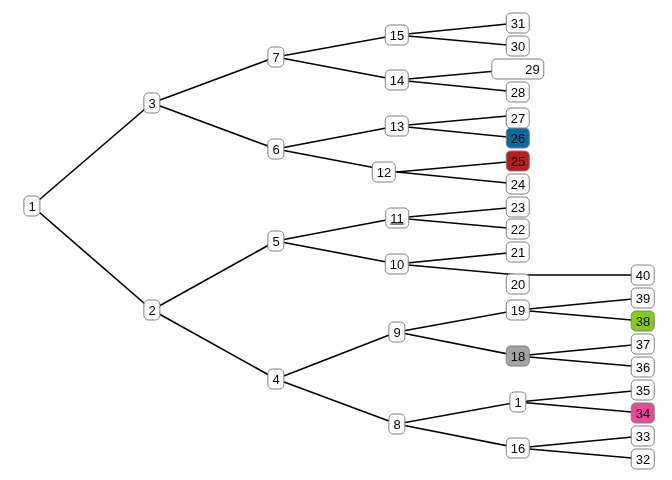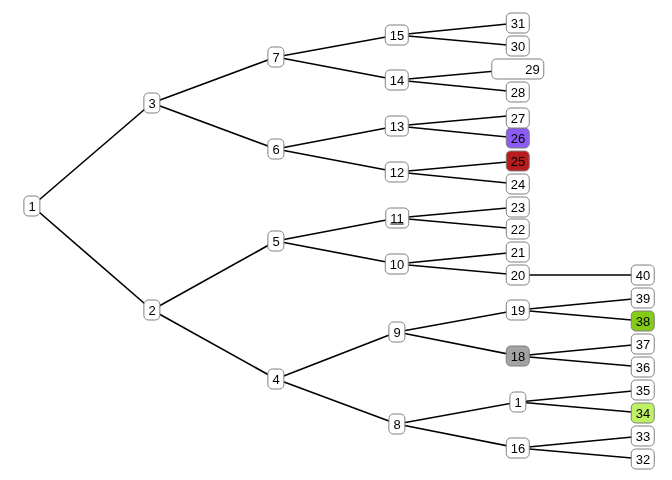--- a/index.html
+++ b/index.html
@@ -88,42 +88,42 @@
     <div class="tree-node" style="left: 152px; top: 310px; background: rgb(255, 255, 255); border-color: rgb(127, 127, 127); color: rgb(0, 0, 0);">2</div>
     <div class="tree-node" style="left: 152px; top: 103px; background: rgb(255, 255, 255); border-color: rgb(127, 127, 127); color: rgb(0, 0, 0);">3</div>
     <div class="tree-node" style="left: 276px; top: 379px; background: rgb(255, 255, 255); border-color: rgb(127, 127, 127); color: rgb(0, 0, 0);">4</div>
     <div class="tree-node" style="left: 276px; top: 241px; background: rgb(255, 255, 255); border-color: rgb(127, 127, 127); color: rgb(0, 0, 0);">5</div>
     <div class="tree-node" style="left: 276px; top: 149px; background: rgb(255, 255, 255); border-color: rgb(127, 127, 127); color: rgb(0, 0, 0);">6</div>
     <div class="tree-node" style="left: 276px; top: 57px; background: rgb(255, 255, 255); border-color: rgb(127, 127, 127); color: rgb(0, 0, 0);">7</div>
     <div class="tree-node" style="left: 397px; top: 424px; background: rgb(255, 255, 255); border-color: rgb(127, 127, 127); color: rgb(0, 0, 0);">8</div>
     <div class="tree-node" style="left: 397px; top: 332px; background: rgb(255, 255, 255); border-color: rgb(127, 127, 127); color: rgb(0, 0, 0);">9</div>
     <div class="tree-node" style="left: 397px; top: 264px; background: rgb(255, 255, 255); border-color: rgb(127, 127, 127); color: rgb(0, 0, 0);">10</div>
     <div class="tree-node" style="left: 397px; top: 218px; background: rgb(255, 255, 255); border-color: rgb(127, 127, 127); color: rgb(0, 0, 0); text-decoration: underline;">11</div>
-    <div class="tree-node" style="left: 397px; top: 172px; background: rgb(255, 255, 255); border-color: rgb(127, 127, 127); color: rgb(0, 0, 0);">12</div>
+    <div class="tree-node" style="left: 384px; top: 172px; background: rgb(255, 255, 255); border-color: rgb(127, 127, 127); color: rgb(0, 0, 0);">12</div>
     <div class="tree-node" style="left: 397px; top: 126px; background: rgb(255, 255, 255); border-color: rgb(127, 127, 127); color: rgb(0, 0, 0);">13</div>
     <div class="tree-node" style="left: 397px; top: 80px; background: rgb(255, 255, 255); border-color: rgb(127, 127, 127); color: rgb(0, 0, 0);">14</div>
     <div class="tree-node" style="left: 397px; top: 35px; background: rgb(255, 255, 255); border-color: rgb(127, 127, 127); color: rgb(0, 0, 0);">15</div>
     <div class="tree-node" style="left: 518px; top: 448px; background: rgb(255, 255, 255); border-color: rgb(127, 127, 127); color: rgb(0, 0, 0);">16</div>
     <div class="tree-node" style="left: 518px; top: 402px; background: rgb(255, 255, 255); border-color: rgb(127, 127, 127); color: rgb(0, 0, 0);">1</div>
     <div class="tree-node" style="left: 518px; top: 356px; background: #a3a3a3; border-color: rgb(127, 127, 127); color: rgb(0, 0, 0);">18</div>
     <div class="tree-node" style="left: 518px; top: 310px; background: rgb(255, 255, 255); border-color: rgb(127, 127, 127); color: rgb(0, 0, 0);">19</div>
-    <div class="tree-node" style="left: 518px; top: 275px; background: rgb(255, 255, 255); border-color: rgb(127, 127, 127); color: rgb(0, 0, 0);">20</div>
+    <div class="tree-node" style="left: 518px; top: 284px; background: rgb(255, 255, 255); border-color: rgb(127, 127, 127); color: rgb(0, 0, 0);">20</div>
     <div class="tree-node" style="left: 518px; top: 252px; background: rgb(255, 255, 255); border-color: rgb(127, 127, 127); color: rgb(0, 0, 0);">21</div>
     <div class="tree-node" style="left: 518px; top: 229px; background: rgb(255, 255, 255); border-color: rgb(127, 127, 127); color: rgb(0, 0, 0);">22</div>
     <div class="tree-node" style="left: 518px; top: 207px; background: rgb(255, 255, 255); border-color: rgb(127, 127, 127); color: rgb(0, 0, 0);">23</div>
     <div class="tree-node" style="left: 518px; top: 184px; background: rgb(255, 255, 255); border-color: rgb(127, 127, 127); color: rgb(0, 0, 0);">24</div>
     <div class="tree-node" style="left: 518px; top: 161px; background: #b91c1c; border-color: rgb(127, 127, 127); color: rgb(0, 0, 0);">25</div>
-    <div class="tree-node" style="left: 518px; top: 138px; background: #8b5cf6; border-color: rgb(127, 127, 127); color: rgb(0, 0, 0);">26</div>
+    <div class="tree-node" style="left: 518px; top: 138px; background: #0369a1; border-color: rgb(127, 127, 127); color: rgb(0, 0, 0);">26</div>
     <div class="tree-node" style="left: 518px; top: 118px; background: rgb(255, 255, 255); border-color: rgb(127, 127, 127); color: rgb(0, 0, 0); text-align: right;">27</div>
     <div class="tree-node" style="left: 518px; top: 92px; background: rgb(255, 255, 255); border-color: rgb(127, 127, 127); color: rgb(0, 0, 0);">28</div>
     <div class="tree-node" style="left: 518px; top: 69px; background: rgb(255, 255, 255); border-color: rgb(127, 127, 127); color: rgb(0, 0, 0); padding-left: 33px;">29</div>
     <div class="tree-node" style="left: 518px; top: 46px; background: rgb(255, 255, 255); border-color: rgb(127, 127, 127); color: rgb(0, 0, 0);">30</div>
     <div class="tree-node" style="left: 518px; top: 23px; background: rgb(255, 255, 255); border-color: rgb(127, 127, 127); color: rgb(0, 0, 0);">31</div>
     <div class="tree-node" style="left: 643px; top: 459px; background: rgb(255, 255, 255); border-color: rgb(127, 127, 127); color: rgb(0, 0, 0);">32</div>
     <div class="tree-node" style="left: 643px; top: 436px; background: rgb(255, 255, 255); border-color: rgb(127, 127, 127); color: rgb(0, 0, 0);">33</div>
-    <div class="tree-node" style="left: 643px; top: 413px; background: #bef264; border-color: rgb(127, 127, 127); color: rgb(0, 0, 0);">34</div>
+    <div class="tree-node" style="left: 643px; top: 413px; background: #ec4899; border-color: rgb(127, 127, 127); color: rgb(0, 0, 0);">34</div>
     <div class="tree-node" style="left: 643px; top: 390px; background: rgb(255, 255, 255); border-color: rgb(127, 127, 127); color: rgb(0, 0, 0);">35</div>
     <div class="tree-node" style="left: 643px; top: 367px; background: rgb(255, 255, 255); border-color: rgb(127, 127, 127); color: rgb(0, 0, 0);">36</div>
     <div class="tree-node" style="left: 643px; top: 344px; background: rgb(255, 255, 255); border-color: rgb(127, 127, 127); color: rgb(0, 0, 0);">37</div>
     <div class="tree-node" style="left: 643px; top: 321px; background: #84cc16; border-color: rgb(127, 127, 127); color: rgb(0, 0, 0);">38</div>
     <div class="tree-node" style="left: 643px; top: 298px; background: rgb(255, 255, 255); border-color: rgb(127, 127, 127); color: rgb(0, 0, 0);">39</div>
     <div class="tree-node" style="left: 643px; top: 275px; background: rgb(255, 255, 255); border-color: rgb(127, 127, 127); color: rgb(0, 0, 0);">40</div>
   </div>
 
 </body></html>

